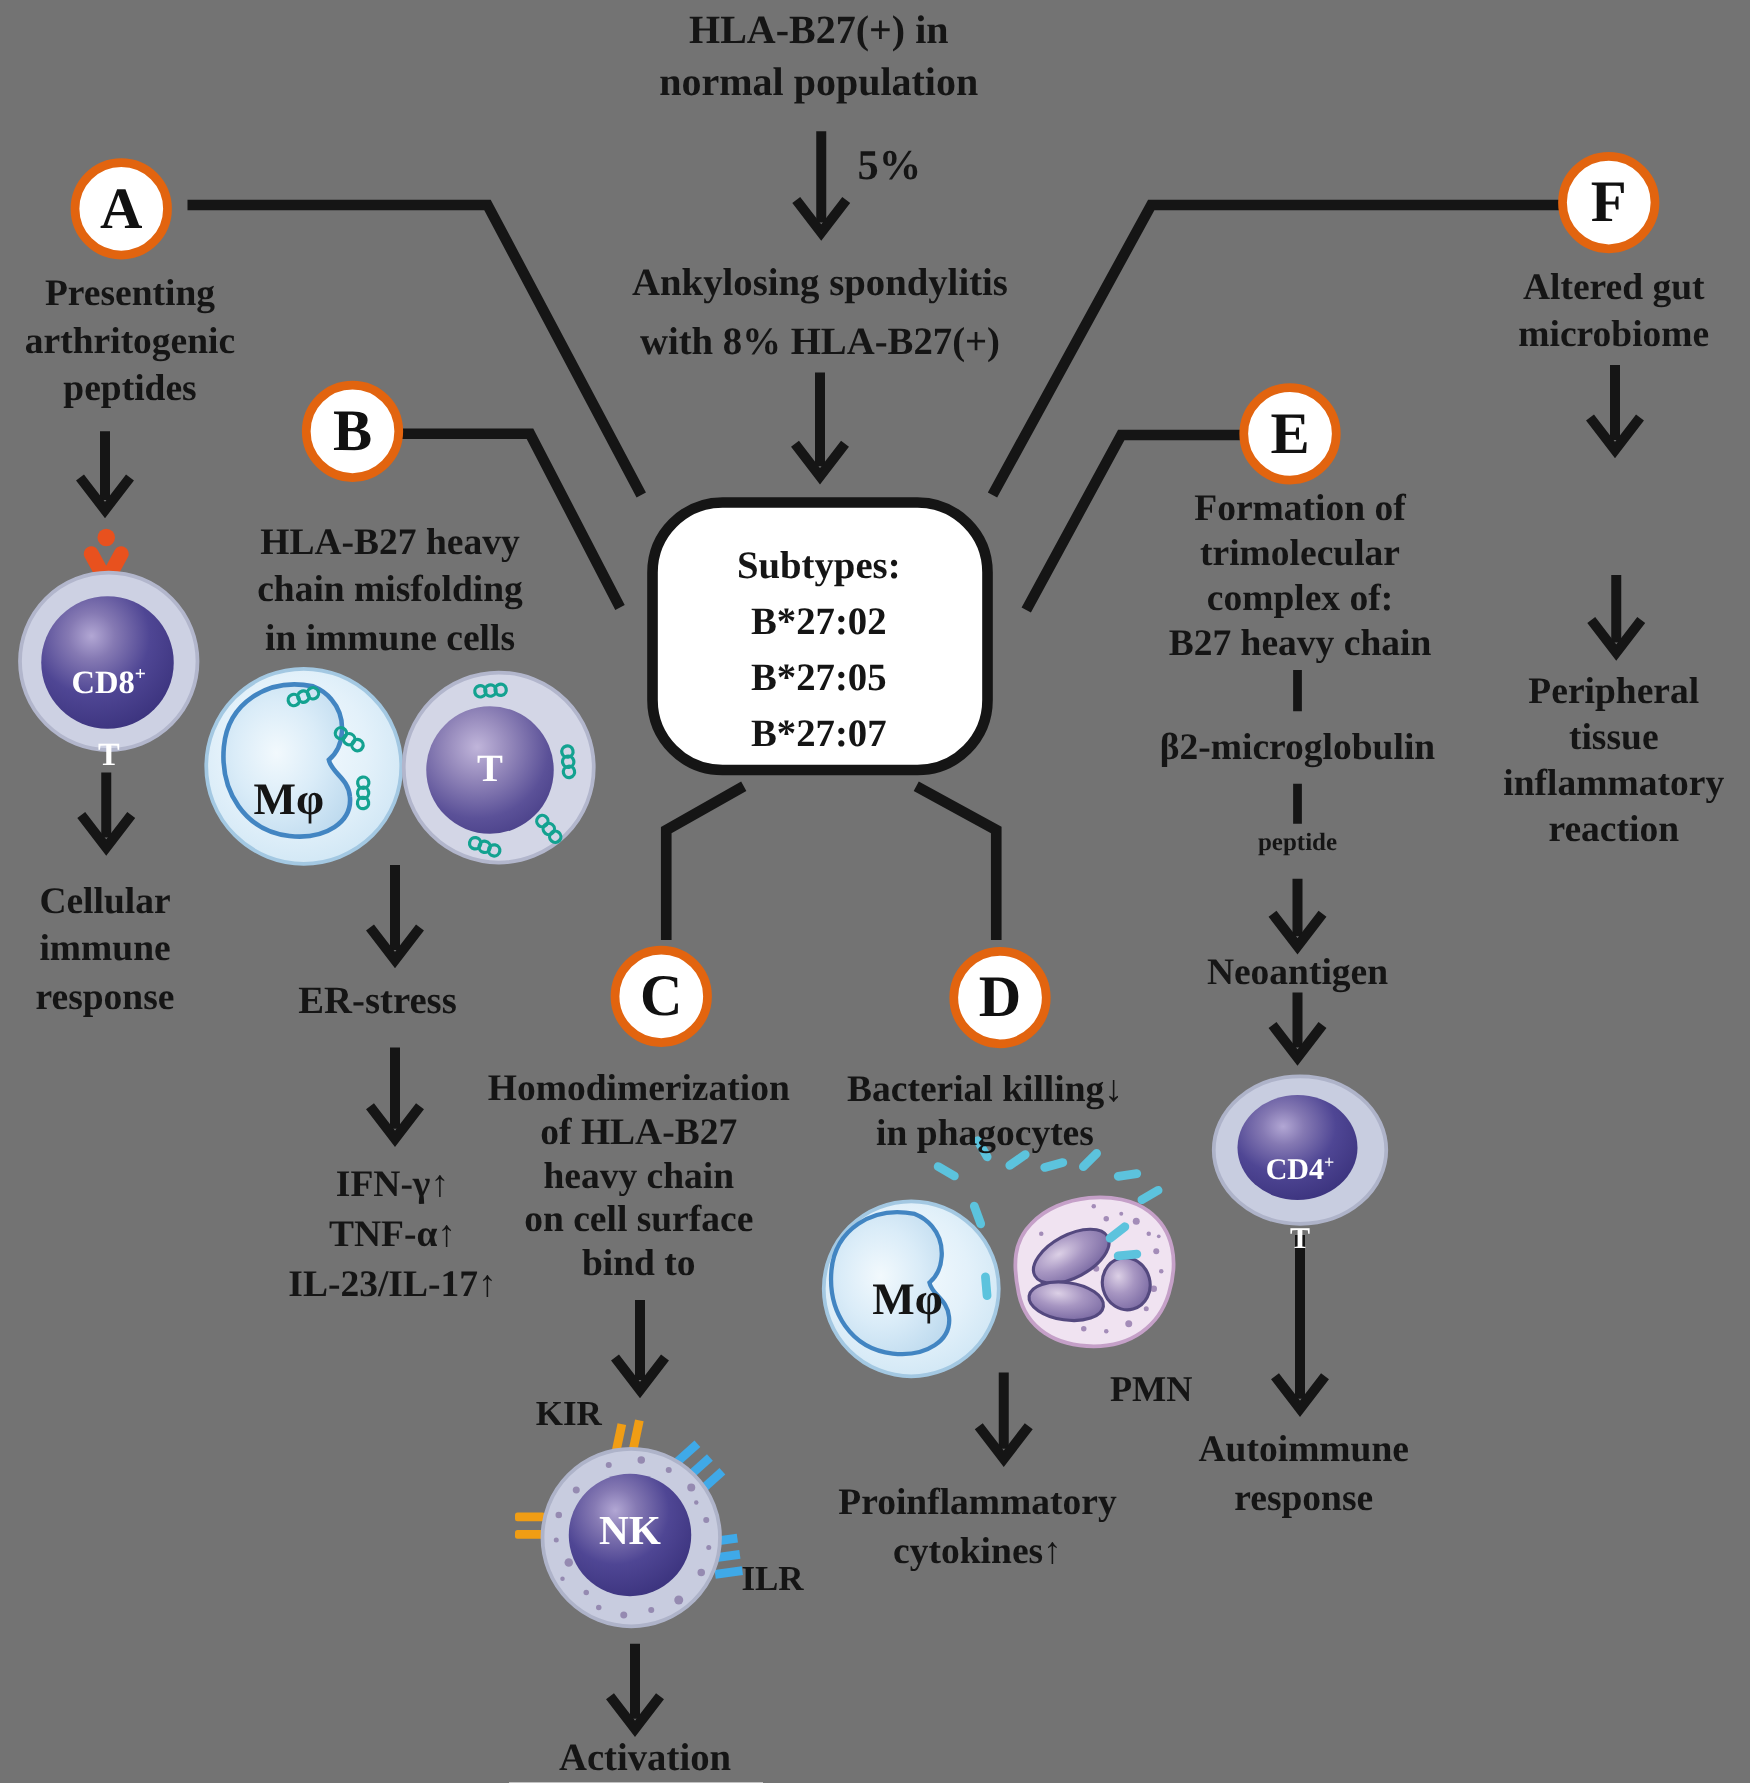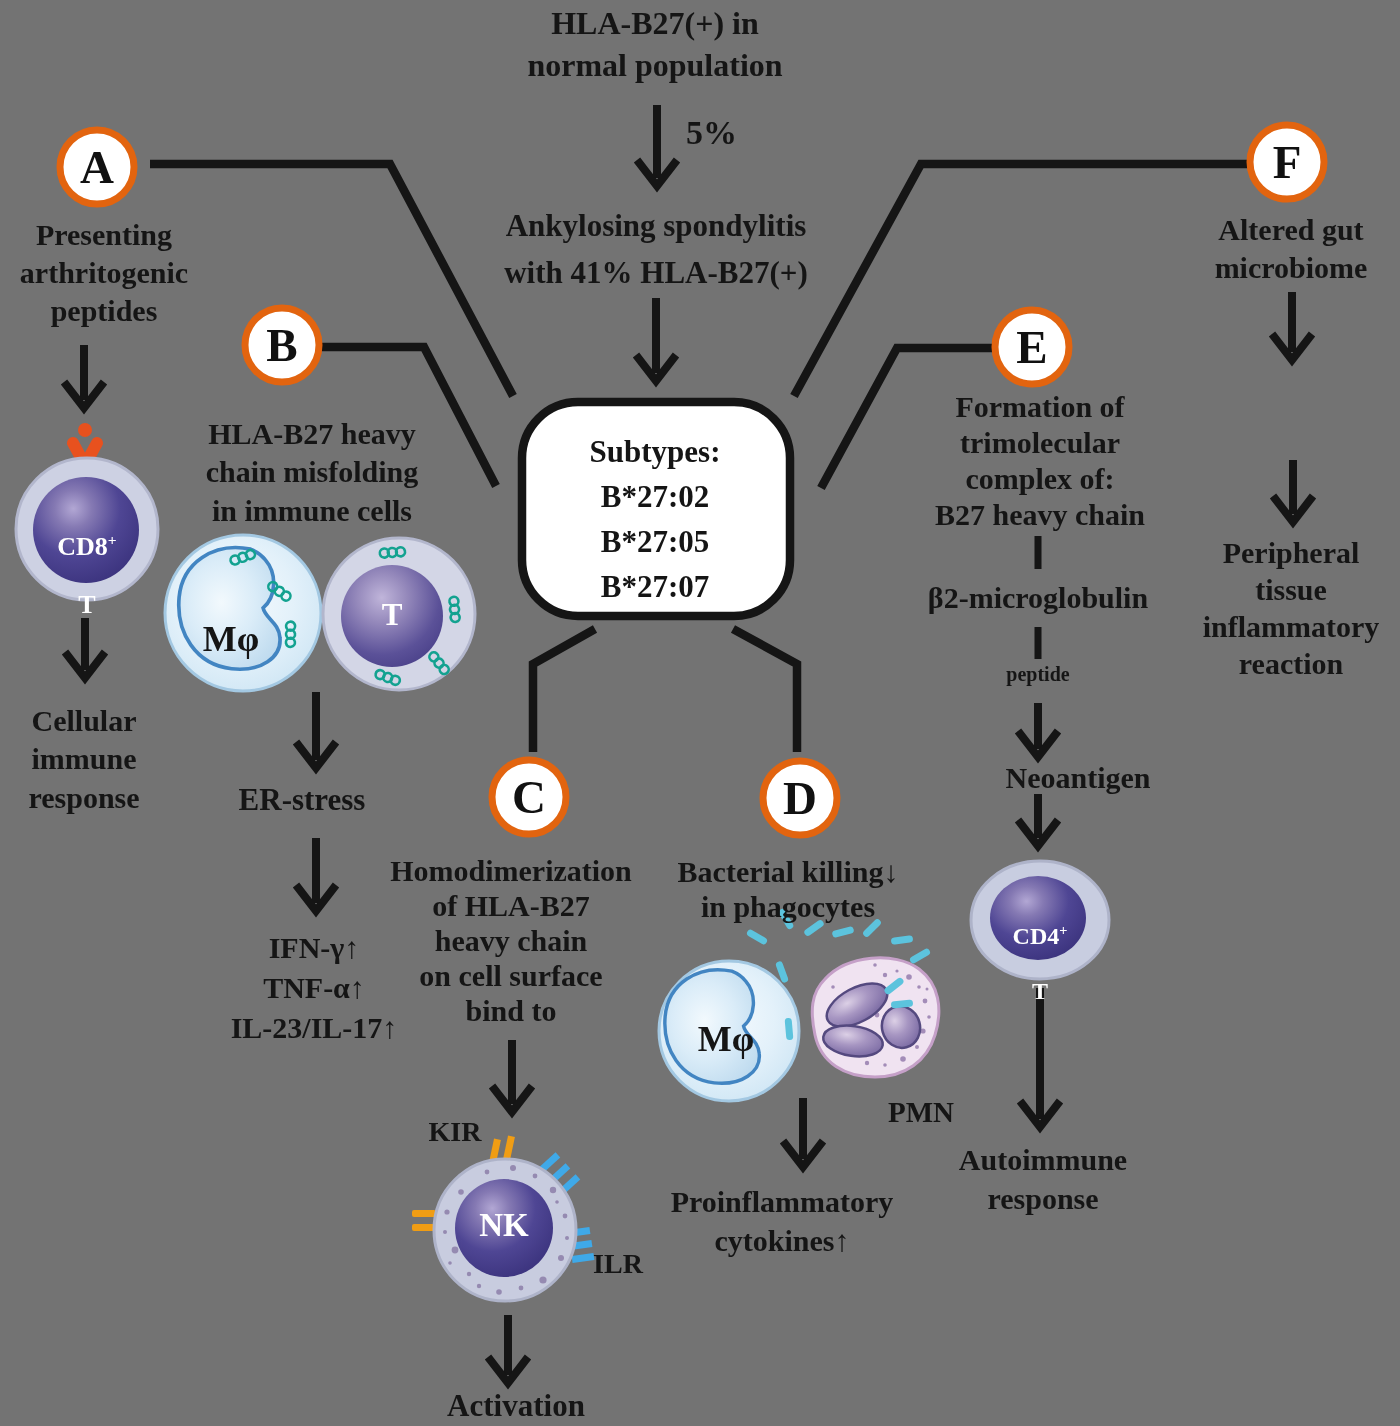--- a/index.html
+++ b/index.html
@@ -251,21 +251,21 @@
   <g>
     <ellipse cx="1040" cy="920" rx="69" ry="59" fill="#c8cde0" stroke="#aeb3c9" stroke-width="3"></ellipse>
     <ellipse cx="1038" cy="918" rx="48" ry="42" fill="url(#gDark)"></ellipse>
   </g>
 </svg>
 
 <div class="t" style="left:655px;top:2px;font-size:32px;line-height:1.32;">HLA-B27(+) in
 normal population</div>
 <div class="tl" style="left:686px;top:114px;font-size:34px;">5%</div>
 <div class="t" style="left:656px;top:203px;font-size:31px;line-height:1.5;">Ankylosing spondylitis
-with 41% HLA-B27(+)</div>
+with 8% HLA-B27(+)</div>
 
 <div class="t" style="left:655px;top:429px;font-size:31px;line-height:45px;">Subtypes:</div>
 <div class="t" style="left:655px;top:474px;font-size:31px;line-height:45px;">B*27:02
 B*27:05
 B*27:07</div>
 
 <div class="letter" style="left:97px;top:130px;">A</div>
 <div class="letter" style="left:282px;top:308px;">B</div>
 <div class="letter" style="left:529px;top:760px;">C</div>
 <div class="letter" style="left:800px;top:761px;">D</div>
@@ -309,21 +309,21 @@
 <div class="t" style="left:921px;top:1096px;font-size:29px;">PMN</div>
 <div class="t" style="left:782px;top:1182px;font-size:30px;line-height:1.3;">Proinflammatory
 cytokines↑</div>
 
 <div class="t" style="left:1040px;top:389px;font-size:30px;line-height:1.2;">Formation of
 trimolecular
 complex of:
 B27 heavy chain</div>
 <div class="t" style="left:1038px;top:581px;font-size:30px;">β2-microglobulin</div>
 <div class="t" style="left:1038px;top:663px;font-size:20px;">peptide</div>
-<div class="t" style="left:1038px;top:761px;font-size:30px;margin-left:40px;">Neoantigen</div>
+<div class="t" style="left:1038px;top:761px;font-size:30px;">Neoantigen</div>
 <div class="t white" style="left:1040px;top:894px;font-size:24px;line-height:1.15;">
   <div><span>CD4</span><sup>+</sup></div>
   <div>T</div>
 </div>
 <div class="t" style="left:1043px;top:1140px;font-size:30px;line-height:1.3;">Autoimmune
 response</div>
 
 <div class="t" style="left:1291px;top:211px;font-size:30px;line-height:1.25;">Altered gut
 microbiome</div>
 <div class="t" style="left:1291px;top:535px;font-size:30px;line-height:1.23;">Peripheral

